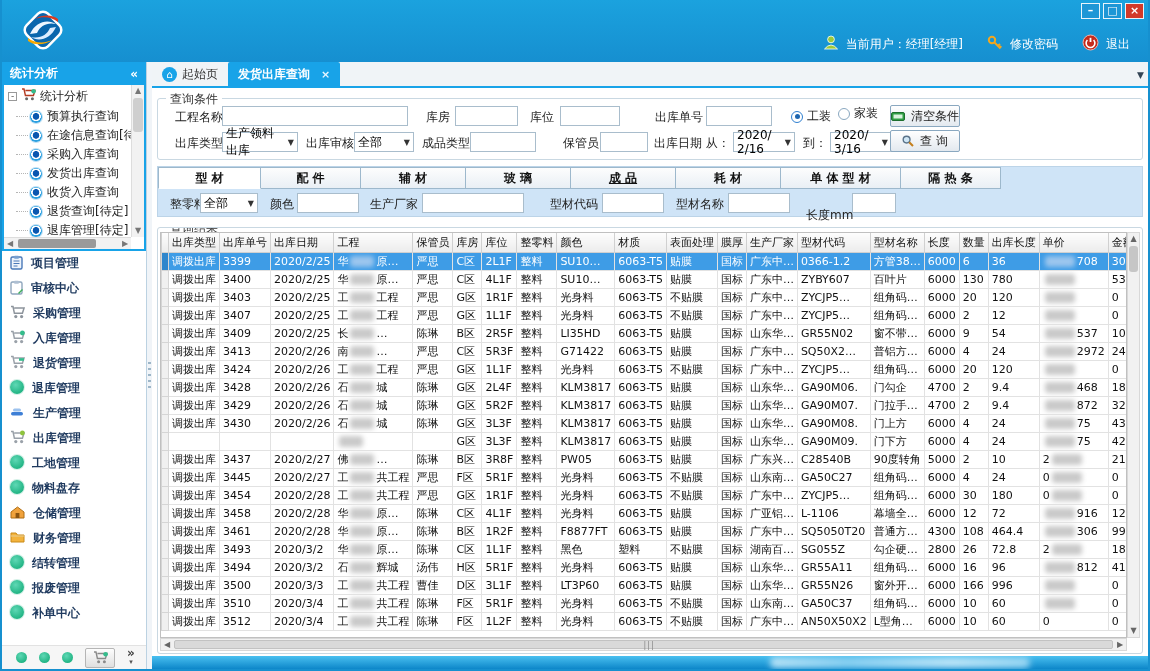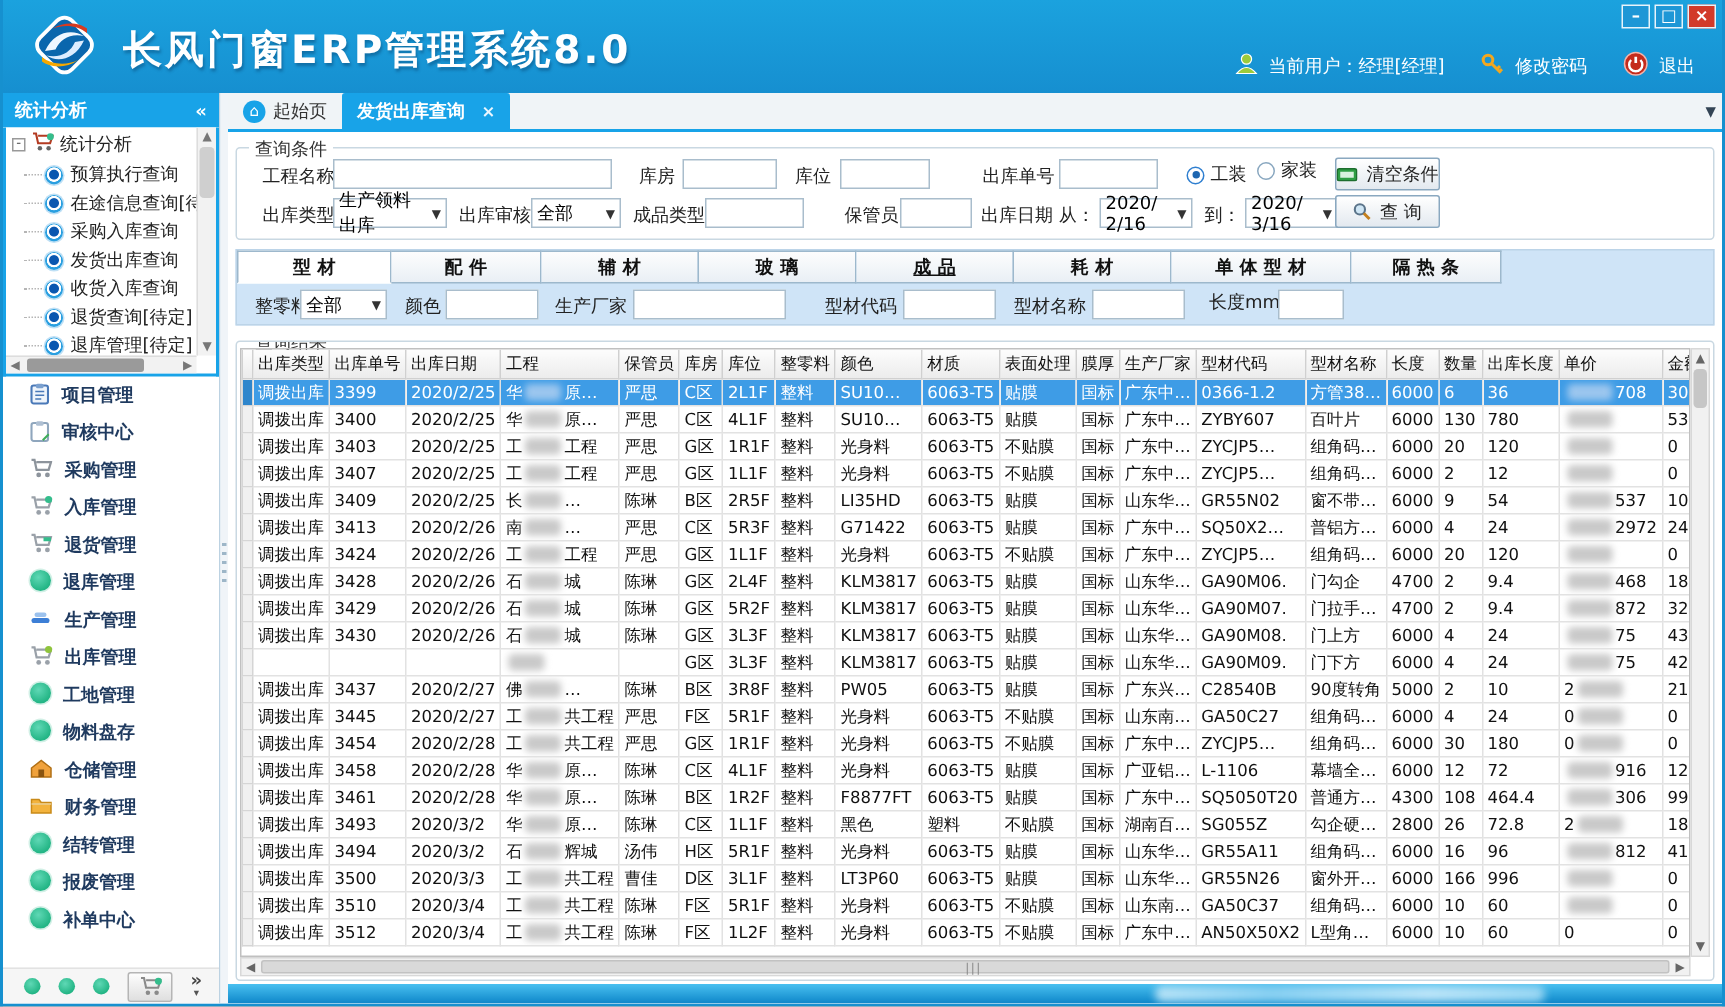--- a/index.html
+++ b/index.html
@@ -47,21 +47,21 @@
   .bdot { width:12px; height:12px; border-radius:50%; flex:none;
     background:radial-gradient(circle at 50% 45%, #0a57b0 0 3px, #fff 3.6px 4.6px, #2a9fe0 5px 6px);
     box-shadow:0 0 0 1px #bfe0f5; }
   .vtrack { position:absolute; right:0; top:0; bottom:12px; width:13px; background:#f2f2f2; border-left:1px solid #ddd; }
   .vtrack .arr { position:absolute; left:0; width:12px; height:12px; color:#777; font-size:8px; text-align:center; line-height:12px; }
   .vtrack .thumb { position:absolute; left:1px; top:13px; width:10px; height:34px; background:#cfcfcf; border-radius:3px; }
   .htrack { position:absolute; left:0; right:13px; bottom:0; height:12px; background:#f2f2f2; border-top:1px solid #ddd; }
   .htrack .arr { position:absolute; top:0; width:12px; height:11px; color:#777; font-size:8px; text-align:center; line-height:11px; }
   .htrack .thumb { position:absolute; left:14px; top:1px; width:78px; height:9px; background:#9a9a9a; border-radius:2px; }
   .menu { }
-  .mitem { display:flex; align-items:center; gap:8px; height:25px; padding-left:18px;
+  .mitem { display:flex; align-items:center; gap:8px; height:25px; padding-left:8px;
     font-size:12px; font-weight:bold; color:#1f3a5f; }
   .ic { display:inline-flex; width:14px; height:14px; flex:none; align-items:center; justify-content:center; }
   .ic.dot { border-radius:50%; background:radial-gradient(circle at 40% 35%, #5fd8b5, #23b585 70%); box-shadow:0 0 0 1px #d2f0e6; }
   .dockstrip { position:absolute; left:0; right:0; bottom:0; height:24px; background:#f6f6f6; border-top:1px solid #e2e2e2;
     display:flex; align-items:center; gap:12px; padding-left:14px; }
   .dockstrip .dot2 { width:11px; height:11px; border-radius:50%; background:radial-gradient(circle at 40% 35%, #5fd8b5, #23b585 70%); }
   .dockbtn { width:30px; height:20px; border:1px solid #b5b5b5; border-radius:2px;
     background:linear-gradient(#fdfdfd,#dfdfdf); display:flex; align-items:center; justify-content:center; }
   .chev { font-size:12px; color:#444; font-weight:bold; line-height:9px; text-align:center; }
   .chev small { display:block; font-size:7px; color:#555; }
@@ -144,21 +144,20 @@
     <div class="brand">
       <span>
         <svg width="52" height="48" viewBox="0 0 52 48">
           <rect x="10" y="8" width="30" height="30" rx="7" transform="rotate(45 25 23)" fill="#0a66ad" stroke="#fff" stroke-width="2.5"></rect>
           <path d="M12 27 C18 14, 30 12, 38 17 C29 15, 22 19, 19 26 Z" fill="#eef6ff"></path>
           <path d="M38 20 C32 33, 20 35, 13 30 C22 32, 29 28, 32 21 Z" fill="#dcecff"></path>
           <path d="M10 31 C16 36, 26 37, 34 33 C26 39, 15 38, 10 34 Z" fill="#f5a800"></path>
           <path d="M40 15 C34 10, 25 9, 17 12 C25 7, 35 8, 40 12 Z" fill="#d83b20"></path>
         </svg>
       </span>
-      <span class="apptitle">长风门窗ERP管理系统8.0</span>
     </div>
     <div class="userbar">
       <span>
         <svg width="16" height="15" viewBox="0 0 16 15">
             <circle cx="8" cy="4.4" r="3.4" fill="#9ccb3b" stroke="#fff" stroke-width=".8"></circle>
             <path d="M1.5 14 q6.5 -8 13 0 z" fill="#9ccb3b" stroke="#fff" stroke-width=".8"></path>
           </svg>
       </span>
       <span>当前用户：经理[经理]</span>
       <span class="gap"></span>
@@ -453,21 +452,21 @@
                 <span class="arr">▼</span>
               </span>
             <span class="fld" style="left:112px;top:7px">颜色</span>
             <input class="tin" style="left: 139px; top: 4px; width: 62px;" value="">
             <span class="fld" style="left:212px;top:7px">生产厂家</span>
             <input class="tin" style="left: 264px; top: 4px; width: 102px;" value="">
             <span class="fld" style="left:392px;top:7px">型材代码</span>
             <input class="tin" style="left: 444px; top: 4px; width: 62px;" value="">
             <span class="fld" style="left:518px;top:7px">型材名称</span>
             <input class="tin" style="left: 570px; top: 4px; width: 62px;" value="">
-            <span class="fld" style="left:648px;top:4px">长度mm</span>
+            <span class="fld" style="left:648px;top:18px">长度mm</span>
             <input class="tin" style="left: 694px; top: 4px; width: 44px;" value="">
           </div>
         </div>
 
         <fieldset class="gb rb">
           <span class="legend">查询结果</span>
           <div class="tblzone">
             <div class="tblclip">
               <table class="grid" id="grid">
                 <colgroup id="gcols">

